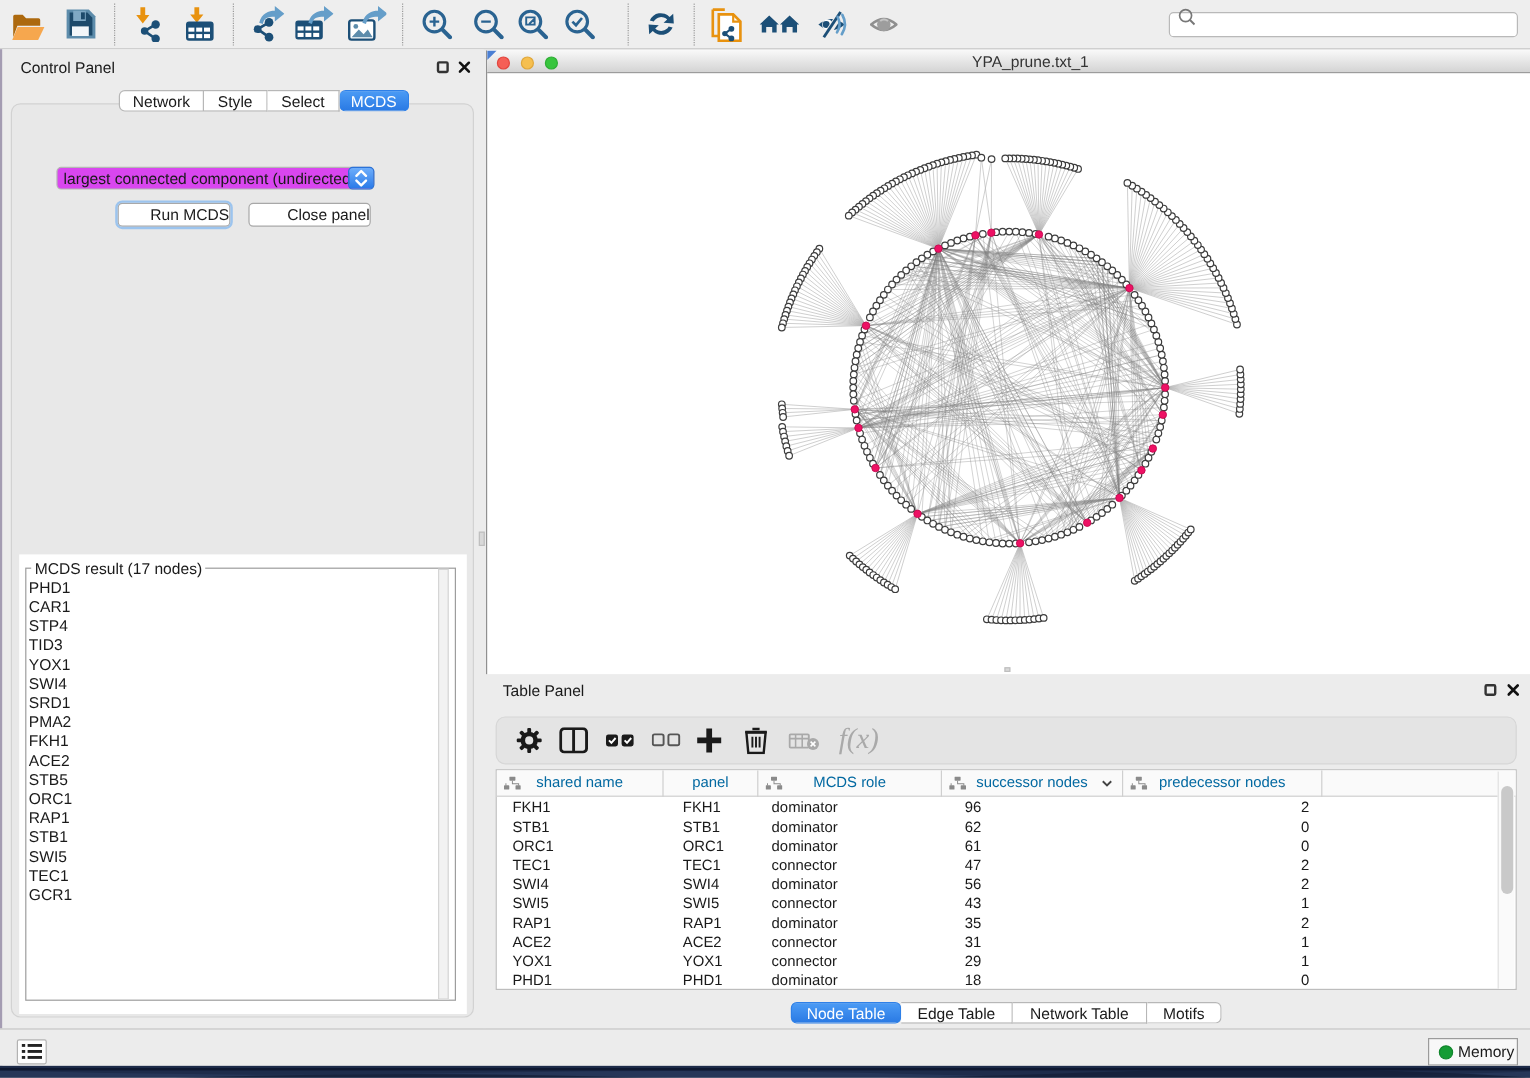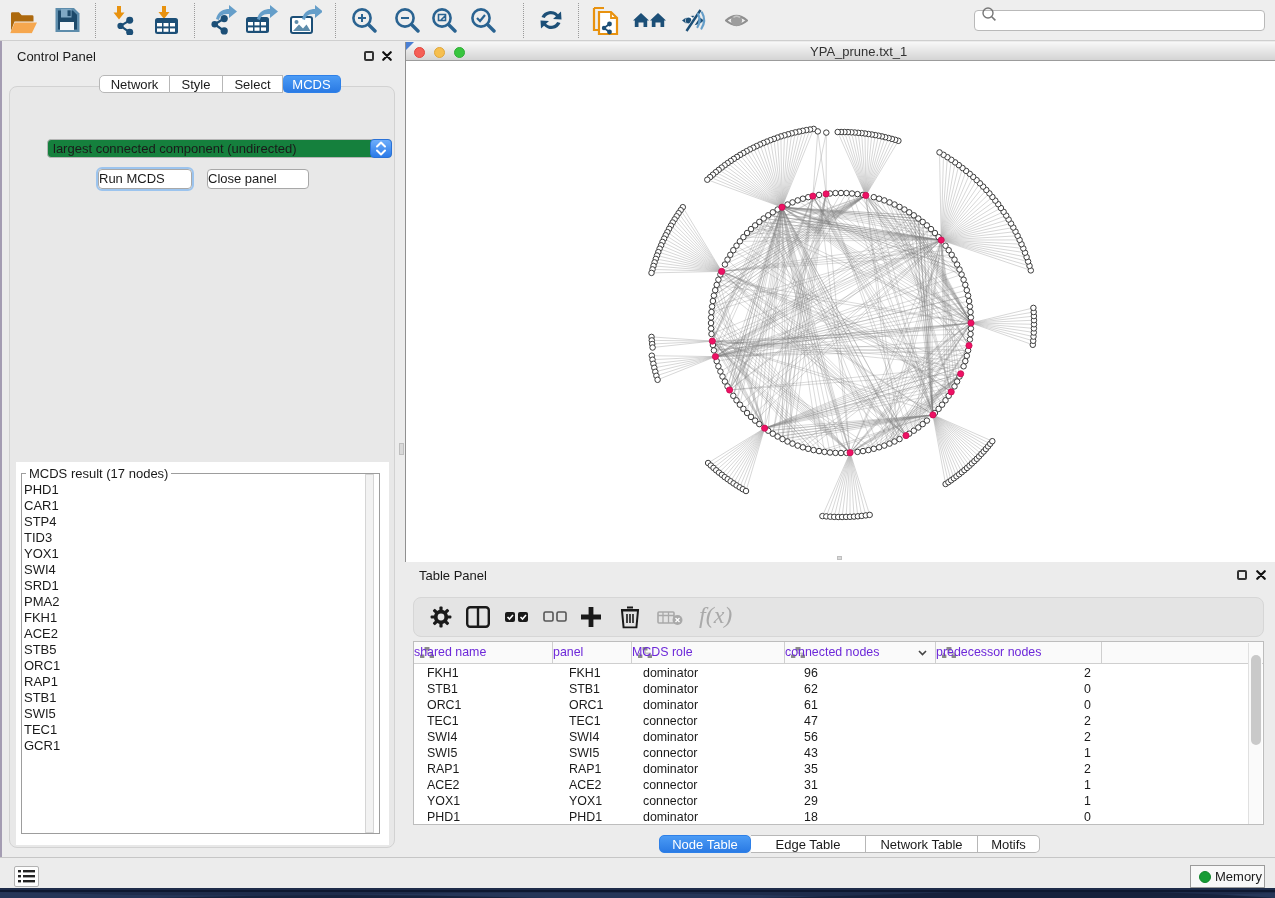--- a/index.html
+++ b/index.html
@@ -20,23 +20,23 @@
 #cp .sq{left:362px;border:2px solid #333;border-radius:2px}
 #cp .xx{left:380px}
 .tabs{position:absolute;display:flex}
 .tab{height:18px;line-height:17px;background:#fff;border:1px solid #b7b7b7;border-left:none;text-align:center;color:#1a1a1a}
 .tab.first{border-left:1px solid #b7b7b7;border-radius:5px 0 0 5px}
 .tab.last{border-radius:0 5px 5px 0}
 .tab.sel{background:linear-gradient(#4b9bf5,#2a7ae4);border-color:#2e80e8;color:#fff;border-radius:5px}
 #cptabs{left:97px;top:34px}
 #cppane{left:7px;top:45px;width:386px;height:762px;background:#e8e8e8;border:1px solid #d2d2d2;border-radius:8px}
 #optlab{left:0;top:72px;width:401px;text-align:center}
-#combo{left:45px;top:98px;width:345px;height:19px;background:#15803d;border:1px solid #b5b5b5;border-radius:4px;line-height:17px;padding-left:5px;white-space:nowrap}
+#combo{left:45px;top:98px;width:265px;height:19px;background:#d946ef;border:1px solid #b5b5b5;border-radius:4px;line-height:17px;padding-left:5px;white-space:nowrap}
 #combo .btn{position:absolute;right:-1px;top:-1px;width:22px;height:19px;border-radius:4px;background:linear-gradient(#6eaefb,#2a7ae8);border:1px solid #2a72d8}
-.cbtn{position:absolute;height:20px;background:#fff;border:1px solid #a8a8a8;border-radius:4px;text-align:left;line-height:18px}
+.cbtn{position:absolute;height:20px;background:#fff;border:1px solid #a8a8a8;border-radius:4px;text-align:right;line-height:18px}
 #runb{left:96px;top:128px;width:94px;outline:2px solid #9cc4ee;outline-offset:0px}
 #closeb{left:205px;top:128px;width:102px}
 #reswrap{left:14px;top:421px;width:373px;height:383px;background:#fff}
 #resbord{left:19px;top:432px;width:359px;height:361px;border:1px solid #9d9d9d}
 #reslab{left:24px;top:425px;background:#fff;padding:0 3px}
 #reslist{left:22px;top:441px;line-height:16px}
 #resscroll{left:363px;top:433px;width:9px;height:359px;background:#f2f2f2;border:1px solid #d5d5d5}
 
 #status{left:0;top:857px;width:1275px;height:31px;background:#ececec;border-top:1px solid #c6c6c6}
 #listbtn{left:14px;top:866px;width:25px;height:21px;background:#fdfdfd;border:1px solid #b2b2b2;border-radius:2px}
@@ -53,21 +53,21 @@
 #tp{left:405px;top:562px;width:870px;height:295px;background:#ececec}
 #tptitle{left:14px;top:6px}
 #tp .sq{left:832px;border:2px solid #333;border-radius:2px}
 #tp .xx{left:851px}
 #tp .winbtn{top:8px}
 #tptools{position:absolute;left:8px;top:35px;width:851px;height:40px;background:#e4e4e4;border:1px solid #d6d6d6;border-radius:8px}
 #tptools svg{position:absolute;top:50%;transform:translateY(-50%)}
 #tptable{position:absolute;left:8px;top:79px;width:851px;height:184px;background:#fff;border:1px solid #bdbdbd;font-size:12.4px}
 #thead{position:absolute;left:0;top:0;width:849px;height:22px;background:#fafafa;border-bottom:1px solid #cfcfcf}
 .hcell{position:absolute;top:0;height:22px;border-right:1px solid #cfcfcf}
-.hlab{position:absolute;top:3px;width:100%;color:#6d28d9}
+.hlab{position:absolute;top:3px;width:100%;text-align:center;color:#0369a1}
 .hico{position:absolute;top:5px;left:6px}
 .trow{position:absolute;left:0;width:849px;height:16px;line-height:16px}
 .c1{position:absolute;left:13px}.c2{position:absolute;left:155px}.c3{position:absolute;left:229px}
 .c4{position:absolute;width:120px;left:390px;text-align:left}.c5{position:absolute;width:140px;left:537px;text-align:right}
 #tscroll{position:absolute;right:1px;top:1px;width:14px;height:181px;background:#fafafa;border-left:1px solid #e0e0e0}
 #tthumb{position:absolute;left:1.5px;top:12px;width:10px;height:90px;background:#c9c9c9;border-radius:6px}
 #tptabs{left:659px;top:835px}
 
 .divh{position:absolute;background:#d9d9d9;border:1px solid #bfbfbf}
 </style></head><body>
@@ -693,21 +693,21 @@
         </div>
         <div class="hcell" style="left:371px;width:151px">
           <svg class="hico" width="14" height="12" viewBox="0 0 14 12">
             <g fill="#8a8a8a">
               <rect x="4.5" y="0" width="5" height="3.6" rx="0.6"></rect>
               <rect x="0" y="7.4" width="4.4" height="3.6" rx="0.6"></rect>
               <rect x="9.6" y="7.4" width="4.4" height="3.6" rx="0.6"></rect>
               <path d="M6.6 3.6h0.8v2.2H2v1.8H1.2V5.8h5.4zM6.6 5.8h6v1.8h-0.8V6.6H6.6z"></path>
             </g>
           </svg>
-          <span class="hlab">connected nodes</span>
+          <span class="hlab">successor nodes</span>
           <svg style="position:absolute;right:8px;top:8px" width="9" height="6" viewBox="0 0 9 6">
             <path d="M1 1 4.5 4.5 8 1" fill="none" stroke="#444" stroke-width="1.6"></path>
           </svg>
         </div>
         <div class="hcell" style="left:522px;width:166px">
           <svg class="hico" width="14" height="12" viewBox="0 0 14 12">
             <g fill="#8a8a8a">
               <rect x="4.5" y="0" width="5" height="3.6" rx="0.6"></rect>
               <rect x="0" y="7.4" width="4.4" height="3.6" rx="0.6"></rect>
               <rect x="9.6" y="7.4" width="4.4" height="3.6" rx="0.6"></rect>
@@ -787,21 +787,21 @@
         <span class="c4">18</span>
         <span class="c5">0</span>
       </div>
   <div id="tscroll">
         <div id="tthumb"></div>
       </div>
  </div>
 </div>
 <div class="tabs" id="tptabs">
   <div class="tab first sel" style="width:92px">Node Table</div>
-  <div class="tab" style="width:115px">Edge Table</div>
+  <div class="tab" style="width:93px">Edge Table</div>
   <div class="tab" style="width:112px">Network Table</div>
   <div class="tab last" style="width:62px">Motifs</div>
 </div>
 
 <div class="abs" id="status"></div>
 <div class="abs" id="listbtn">
     <svg width="17" height="13" viewBox="0 0 17 13" style="position:absolute;left:3px;top:3px">
       <g fill="#222">
         <rect x="0" y="0" width="3" height="2.4"></rect>
         <rect x="0" y="5" width="3" height="2.4"></rect>

